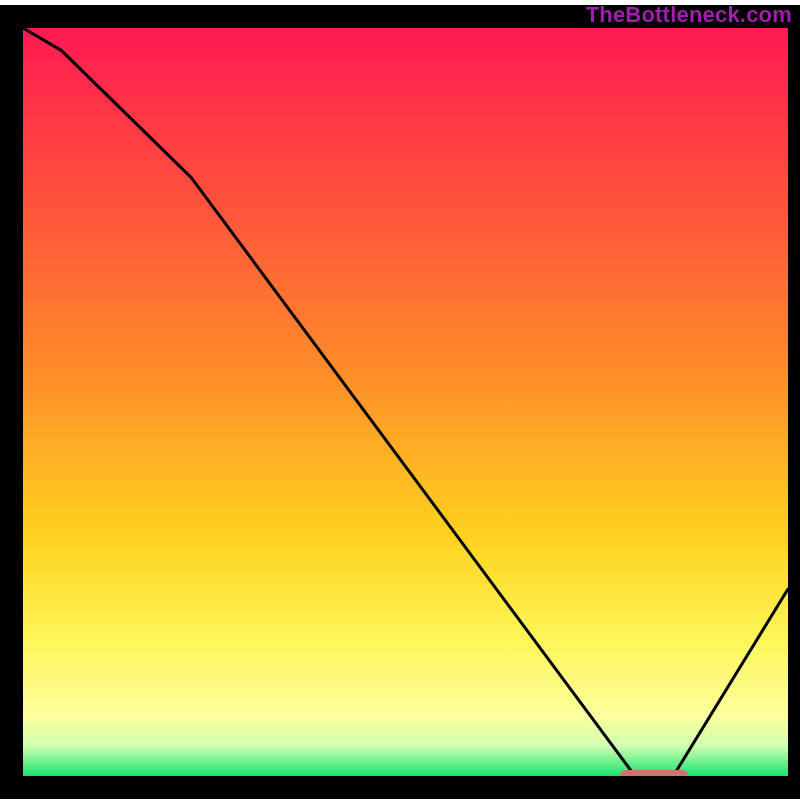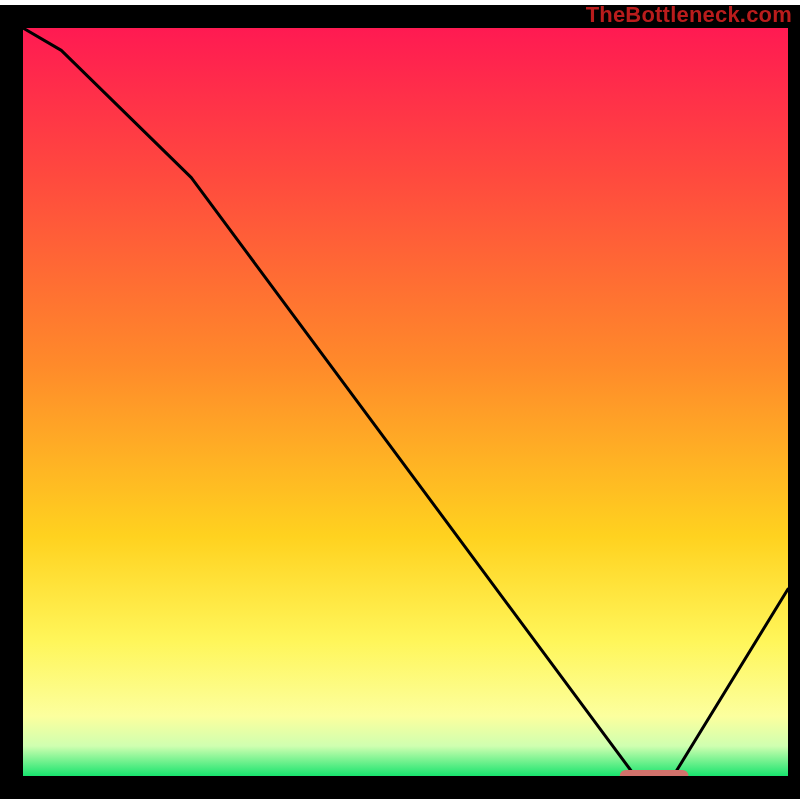--- a/index.html
+++ b/index.html
@@ -15,21 +15,21 @@
     width: 800px;
     height: 800px;
   }
   .watermark {
     position: absolute;
     top: 2px;
     right: 8px;
     font-family: Arial, Helvetica, sans-serif;
     font-size: 22px;
     font-weight: bold;
-    color: #b91c1c;
+    color: #a21caf;
     letter-spacing: 0.2px;
     z-index: 20;
   }
   svg.chart {
     position: absolute;
     left: 0;
     top: 0;
     width: 800px;
     height: 800px;
     display: block;

